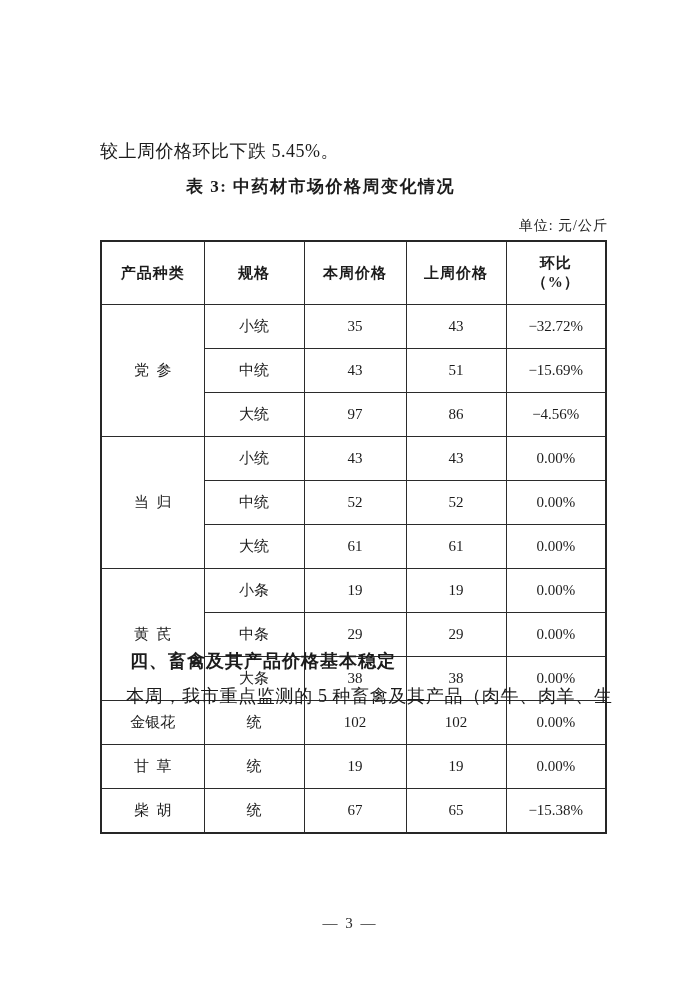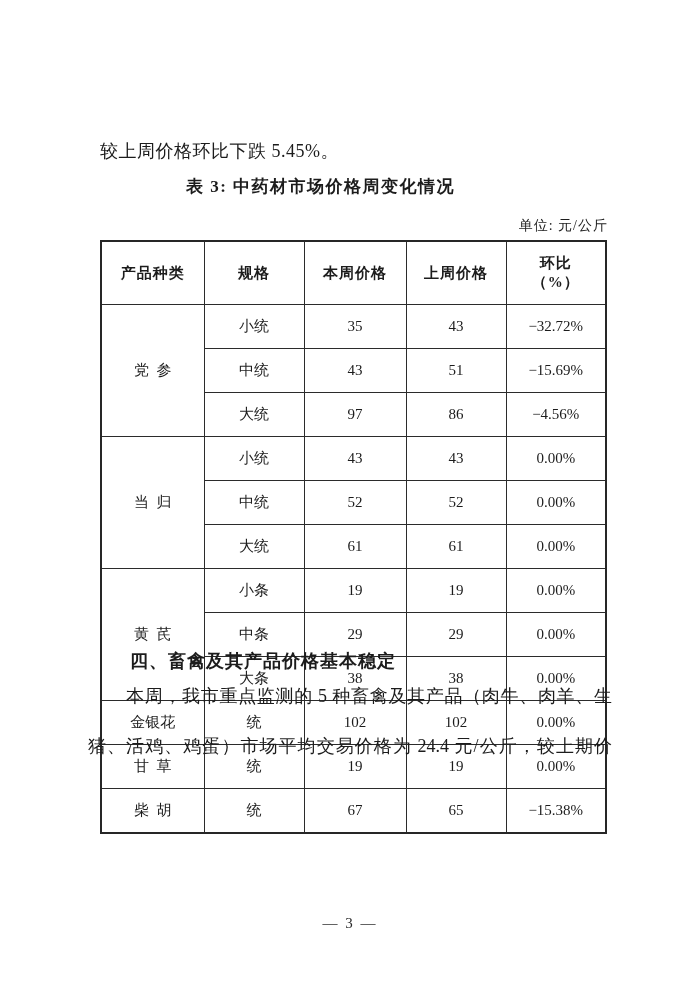--- a/index.html
+++ b/index.html
@@ -204,18 +204,17 @@
         <td>65</td>
         <td>−15.38%</td>
       </tr>
     </tbody>
   </table>
 
   <h3 class="section-heading">四、畜禽及其产品价格基本稳定</h3>
 
   <div class="body-paragraph">
     <div class="body-line first">本周，我市重点监测的 5 种畜禽及其产品（肉牛、肉羊、生</div>
-    <div class="body-line">猪、活鸡、鸡蛋）市场平均交易价格为 24.4 元/公斤，较上期价</div>
   </div>
 
   <div class="page-number">— 3 —</div>
 
 </div>
 
 </body></html>

